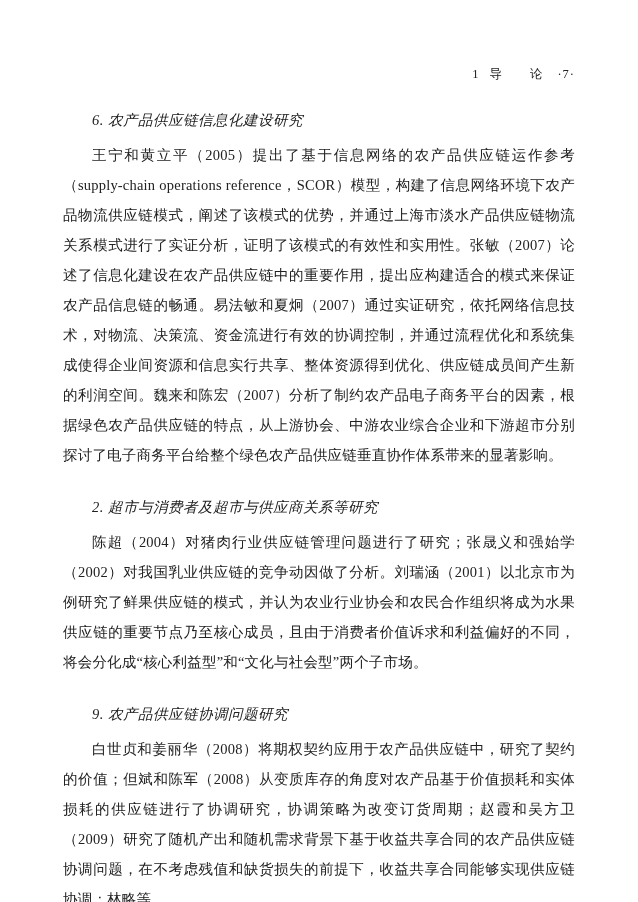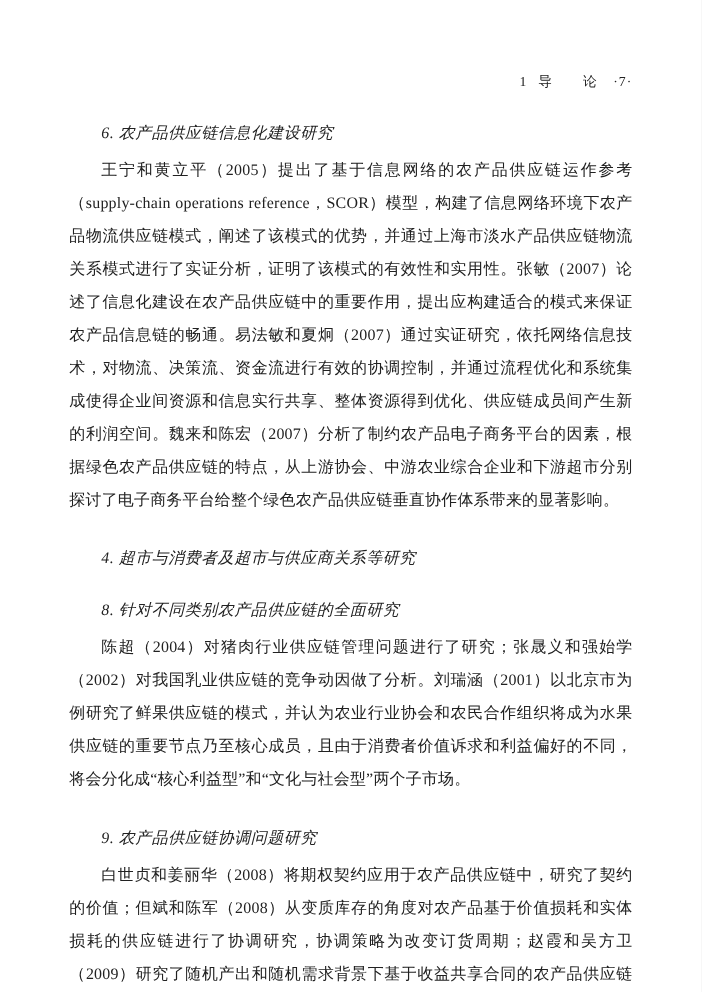--- a/index.html
+++ b/index.html
@@ -58,25 +58,24 @@
       <span class="chapter-title">导　　论</span>
       <span class="page-no">·7·</span>
     </div>
 
     <div>
       <h3 class="section-heading">6. 农产品供应链信息化建设研究</h3>
       <p class="body-para">王宁和黄立平（2005）提出了基于信息网络的农产品供应链运作参考（supply-chain operations reference，SCOR）模型，构建了信息网络环境下农产品物流供应链模式，阐述了该模式的优势，并通过上海市淡水产品供应链物流关系模式进行了实证分析，证明了该模式的有效性和实用性。张敏（2007）论述了信息化建设在农产品供应链中的重要作用，提出应构建适合的模式来保证农产品信息链的畅通。易法敏和夏炯（2007）通过实证研究，依托网络信息技术，对物流、决策流、资金流进行有效的协调控制，并通过流程优化和系统集成使得企业间资源和信息实行共享、整体资源得到优化、供应链成员间产生新的利润空间。魏来和陈宏（2007）分析了制约农产品电子商务平台的因素，根据绿色农产品供应链的特点，从上游协会、中游农业综合企业和下游超市分别探讨了电子商务平台给整个绿色农产品供应链垂直协作体系带来的显著影响。</p>
     </div>
 
     <div>
-      <h3 class="section-heading">4. 超市与消费者及超市与供应商关系等研究</h3>
+      <h3 class="section-heading">2. 超市与消费者及超市与供应商关系等研究</h3>
     </div>
 
     <div>
-      <h3 class="section-heading">8. 针对不同类别农产品供应链的全面研究</h3>
       <p class="body-para">陈超（2004）对猪肉行业供应链管理问题进行了研究；张晟义和强始学（2002）对我国乳业供应链的竞争动因做了分析。刘瑞涵（2001）以北京市为例研究了鲜果供应链的模式，并认为农业行业协会和农民合作组织将成为水果供应链的重要节点乃至核心成员，且由于消费者价值诉求和利益偏好的不同，将会分化成“核心利益型”和“文化与社会型”两个子市场。</p>
     </div>
 
     <div>
       <h3 class="section-heading">9. 农产品供应链协调问题研究</h3>
       <p class="body-para">白世贞和姜丽华（2008）将期权契约应用于农产品供应链中，研究了契约的价值；但斌和陈军（2008）从变质库存的角度对农产品基于价值损耗和实体损耗的供应链进行了协调研究，协调策略为改变订货周期；赵霞和吴方卫（2009）研究了随机产出和随机需求背景下基于收益共享合同的农产品供应链协调问题，在不考虑残值和缺货损失的前提下，收益共享合同能够实现供应链协调；林略等</p>
     </div>
 
   </div>
 </div>

